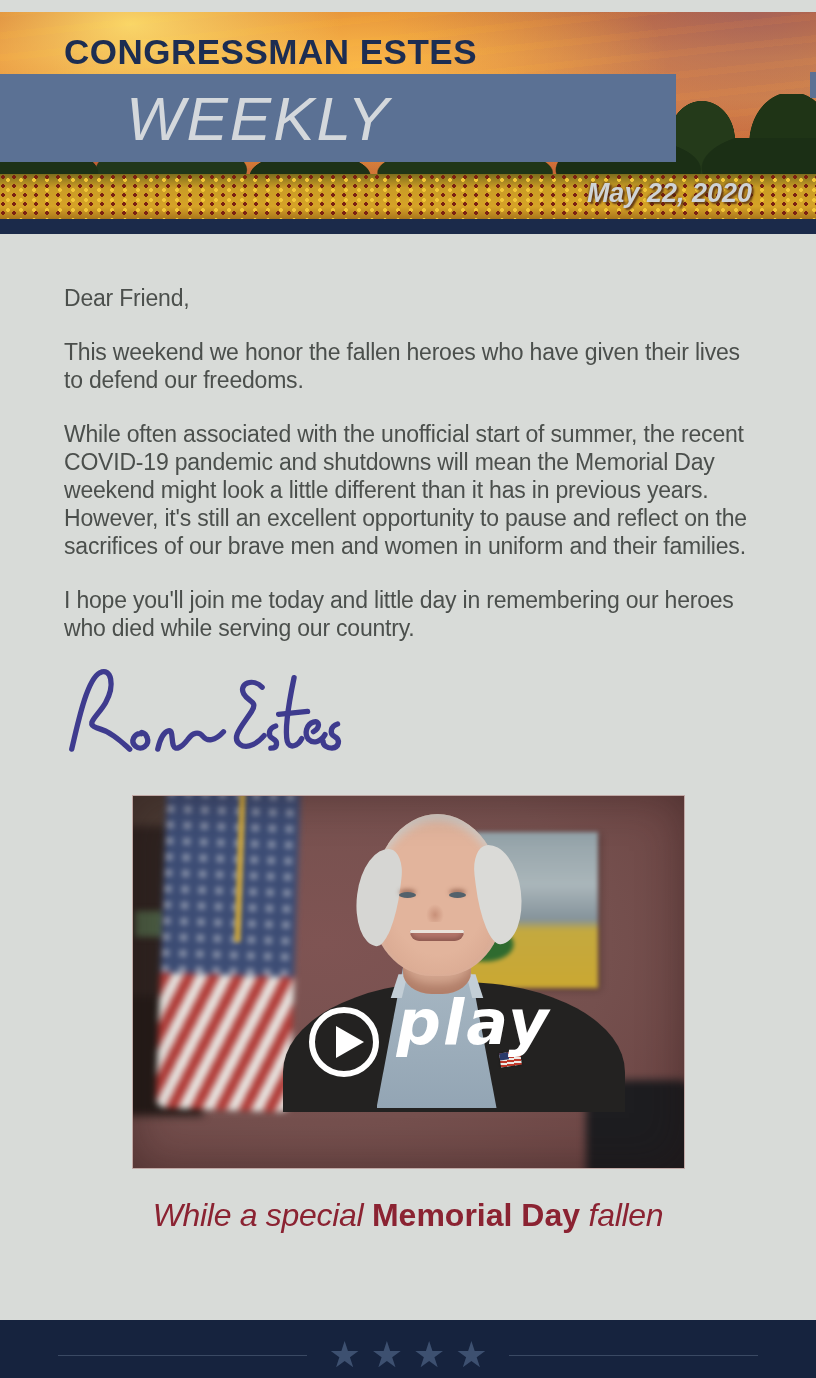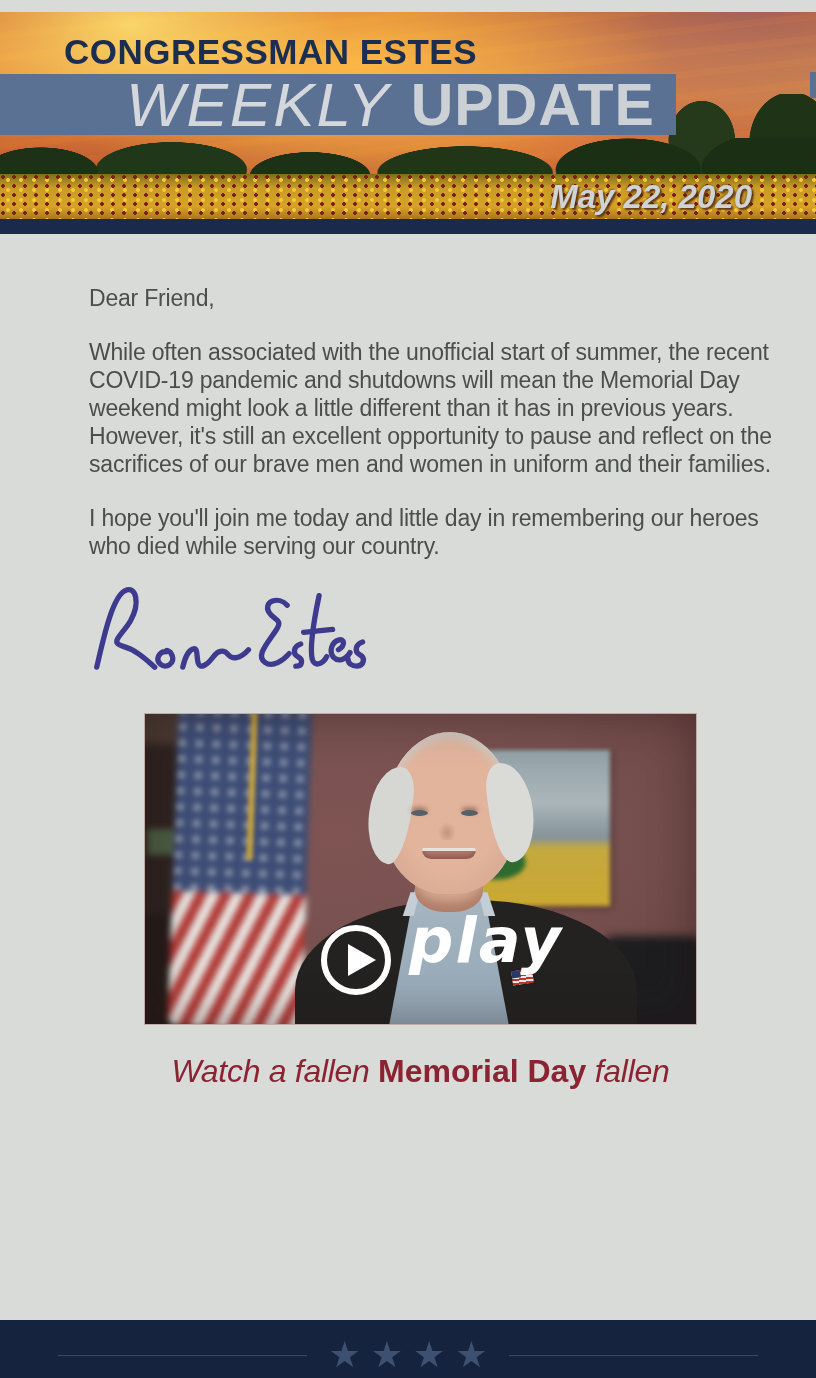--- a/index.html
+++ b/index.html
@@ -50,52 +50,52 @@
       radial-gradient(circle 2px at 3px 3px, #7c2012 0 1.6px, rgba(0,0,0,0) 2px),
       radial-gradient(circle 2px at 8px 6px, #f2c637 0 1.7px, rgba(0,0,0,0) 2.2px),
       linear-gradient(180deg, #7e6d1c 0%, #c99b25 30%, #d6a327 72%, #a9761b 100%);
     background-size:11px 9px, 13px 10px, 100% 100%;
   }
   .kicker {
     position:absolute; top:20px; left:64px;
     font-size:35px; font-weight:700; letter-spacing:0.5px; color:#1c2d52;
   }
   .title-band {
-    position:absolute; top:62px; left:0; width:676px; height:61px;
+    position:absolute; top:62px; left:0; width:676px; height:88px;
     background:#5b7194; display:flex; align-items:center; padding-left:126px;
   }
   .band-frag { position:absolute; top:60px; right:0; width:6px; height:26px; background:#5b7194; }
   .title-light {
     font-size:62px; font-style:italic; font-weight:400;
     color:#d4d8dc; letter-spacing:2px;
   }
   .title-bold {
     font-size:59px; font-weight:800; color:#ccd1d6; margin-left:20px; letter-spacing:1px;
   }
   .date {
     position:absolute; top:166px; right:64px;
-    font-size:33px; font-weight:700; font-style:italic; color:#cfd3d6;
+    font-size:27px; font-weight:700; font-style:italic; color:#cfd3d6;
     text-shadow:2px 2px 2px rgba(80,40,15,0.85), -1px -1px 2px rgba(80,40,15,0.45);
   }
   .navy-bar { height:15px; background:#1b2a4a; }
 
   
-  .body { flex:1 1 auto; background:#d8dbd8; padding-top:50px;padding-left:25px; }
+  .body { flex:1 1 auto; background:#d8dbd8; padding-top:50px; }
   .letter {
     width:695px; margin-left:64px;
     font-size:23px; line-height:28px; letter-spacing:-0.2px; color:#4b4f4c;
   }
   .letter p { margin:0 0 26px 0; }
   .letter p.closing { margin-bottom:0; }
   .signature { margin:-4px 0 0 0; width:290px; height:92px; display:block; }
   .sig-title { margin-top:2px; }
 
   
   .video-wrap {
-    width:551px; height:310px; margin:40px auto 0; position:relative;
+    width:551px; height:372px; margin:40px auto 0; position:relative;
     overflow:hidden; background:#6e4a49; cursor:pointer;
     outline:1px solid rgba(170,120,115,0.5);
   }
   .wall {
     position:absolute; inset:-8px;
     background:radial-gradient(ellipse at 35% 40%, #7f5453 0%, #75504e 55%, #68403f 100%);
   }
   .bookshelf {
     position:absolute; left:-10px; top:-10px; width:80px; height:330px;
     background:linear-gradient(180deg,#4a3a33 0 40px, #2e2320 40px 100%);
@@ -229,31 +229,31 @@
 
   <div class="header">
     <div class="photo">
       <div class="cloud-streaks"></div>
       <div class="trees-tall"></div>
       <div class="trees"></div>
       <div class="field"></div>
       <div class="kicker">CONGRESSMAN ESTES</div>
       <div class="title-band">
         <span class="title-light">WEEKLY</span>
-        <span class="title-bold">UPDATE</span>
       </div>
       <div class="band-frag"></div>
       <div class="date">May 22, 2020</div>
     </div>
     <div class="navy-bar"></div>
   </div>
 
   <div class="body">
     <div class="letter">
       <p>Dear Friend,</p>
+      <p>This weekend we honor the fallen heroes who have given their lives to defend our freedoms.</p>
       <p>While often associated with the unofficial start of summer, the recent COVID-19 pandemic and shutdowns will mean the Memorial Day weekend might look a little different than it has in previous years. However, it's still an excellent opportunity to pause and reflect on the sacrifices of our brave men and women in uniform and their families.</p>
       <p>I hope you'll join me today and little day in remembering our heroes who died while serving our country.</p>
 
       <svg class="signature" role="img" viewBox="0 0 300 95" xmlns="http://www.w3.org/2000/svg" aria-label="Ron Estes">
         <g fill="none" stroke="#3e3b8e" stroke-width="5.5" stroke-linecap="round" stroke-linejoin="round">
           <path d="M8,88 C15,58 24,16 37,9 C49,3 53,22 43,40 C35,54 21,62 34,66 C49,70 60,81 68,88"></path>
           <path d="M80,72 C73,71 68,80 74,85 C80,90 89,84 86,76 C84,70 78,70 80,72"></path>
           <path d="M97,88 C99,79 103,70 108,69 C113,68 111,78 113,84 C115,90 122,86 128,78 C133,71 139,69 144,75 C148,80 156,80 165,70"></path>
           <path d="M205,24 C196,14 180,20 186,31 C191,40 201,38 194,49 C185,63 172,76 182,83 C190,89 201,81 207,74"></path>
           <path d="M219,64 C212,66 210,74 216,77 C222,80 221,87 214,87"></path>
@@ -290,21 +290,21 @@
       <div class="mouth"></div>
       <div class="pin"></div>
       <div class="vignette"></div>
       <div class="play-circle">
         <div class="play-tri"></div>
       </div>
       <div class="play-text">play</div>
     </div>
 
     <div class="caption">
-      <span>Watch a fallen </span><span class="hl">Memorial Day</span><span> fallen</span>
+      <span>While a special </span><span class="hl">Memorial Day</span><span> fallen</span>
     </div>
   </div>
 
   <div class="footer">
     <div class="star-divider">
       <div class="rule"></div>
       <div class="stars">
         <span class="star">★</span>
         <span class="star">★</span>
         <span class="star">★</span>

